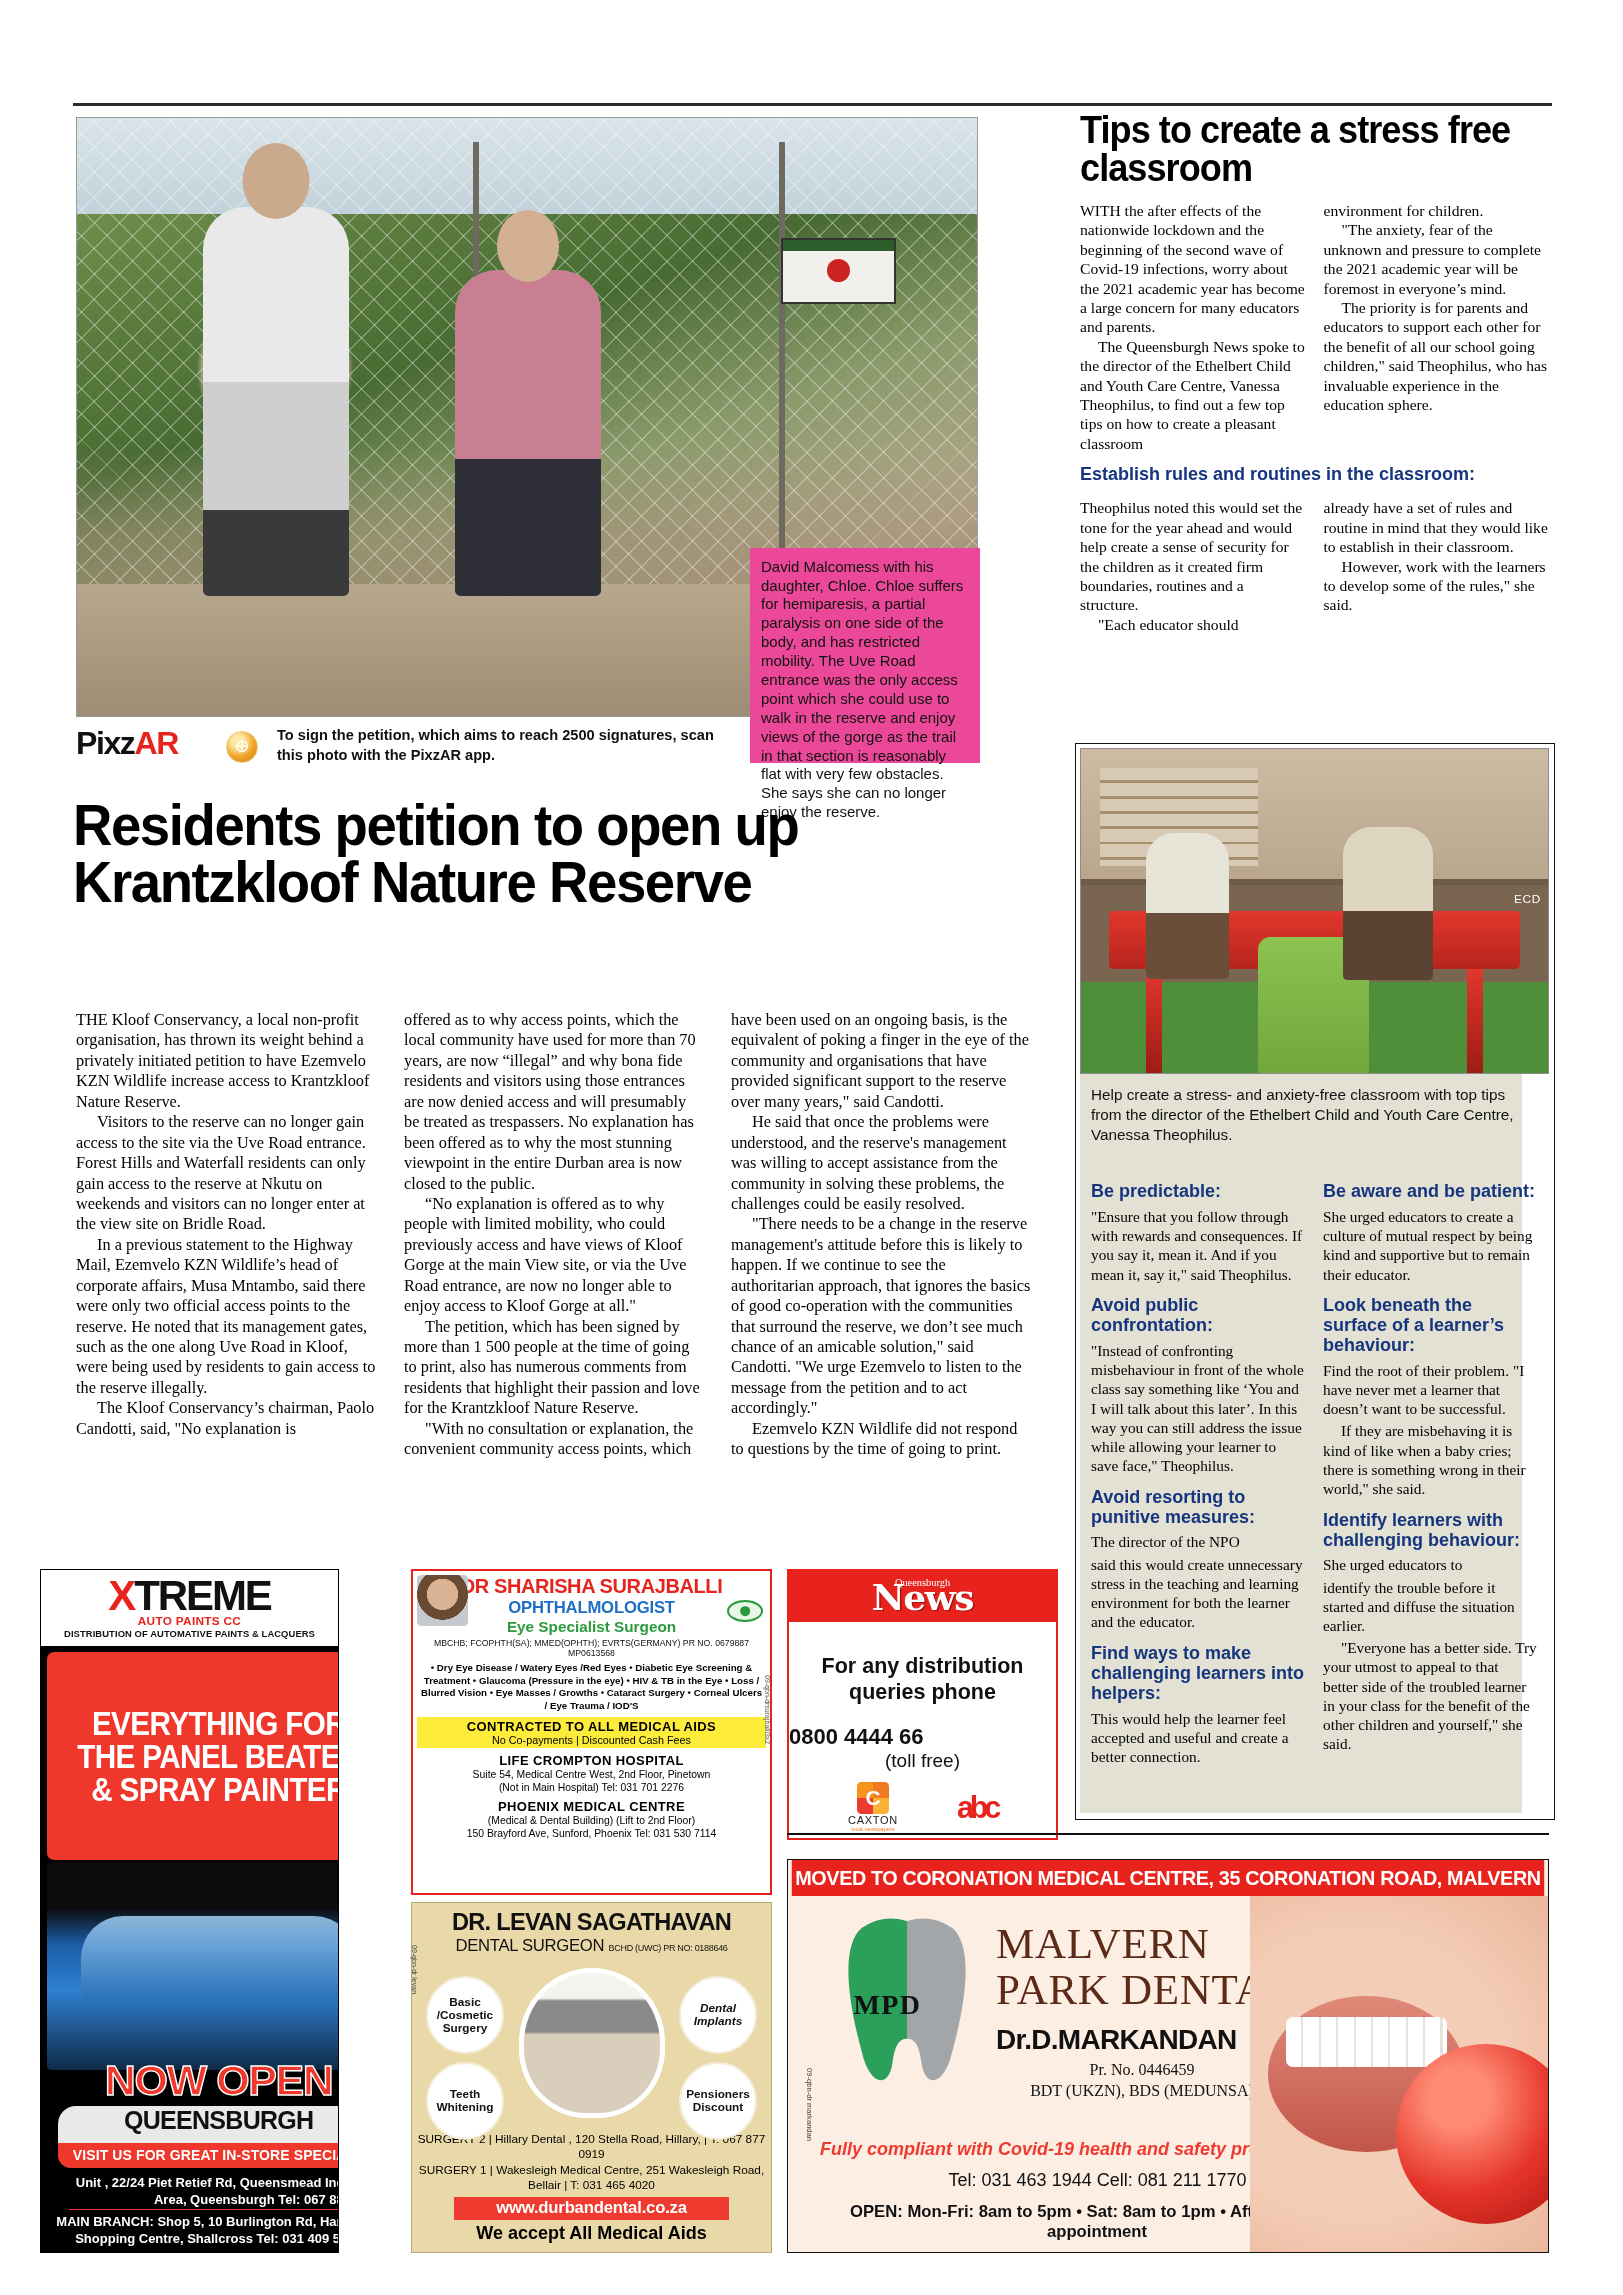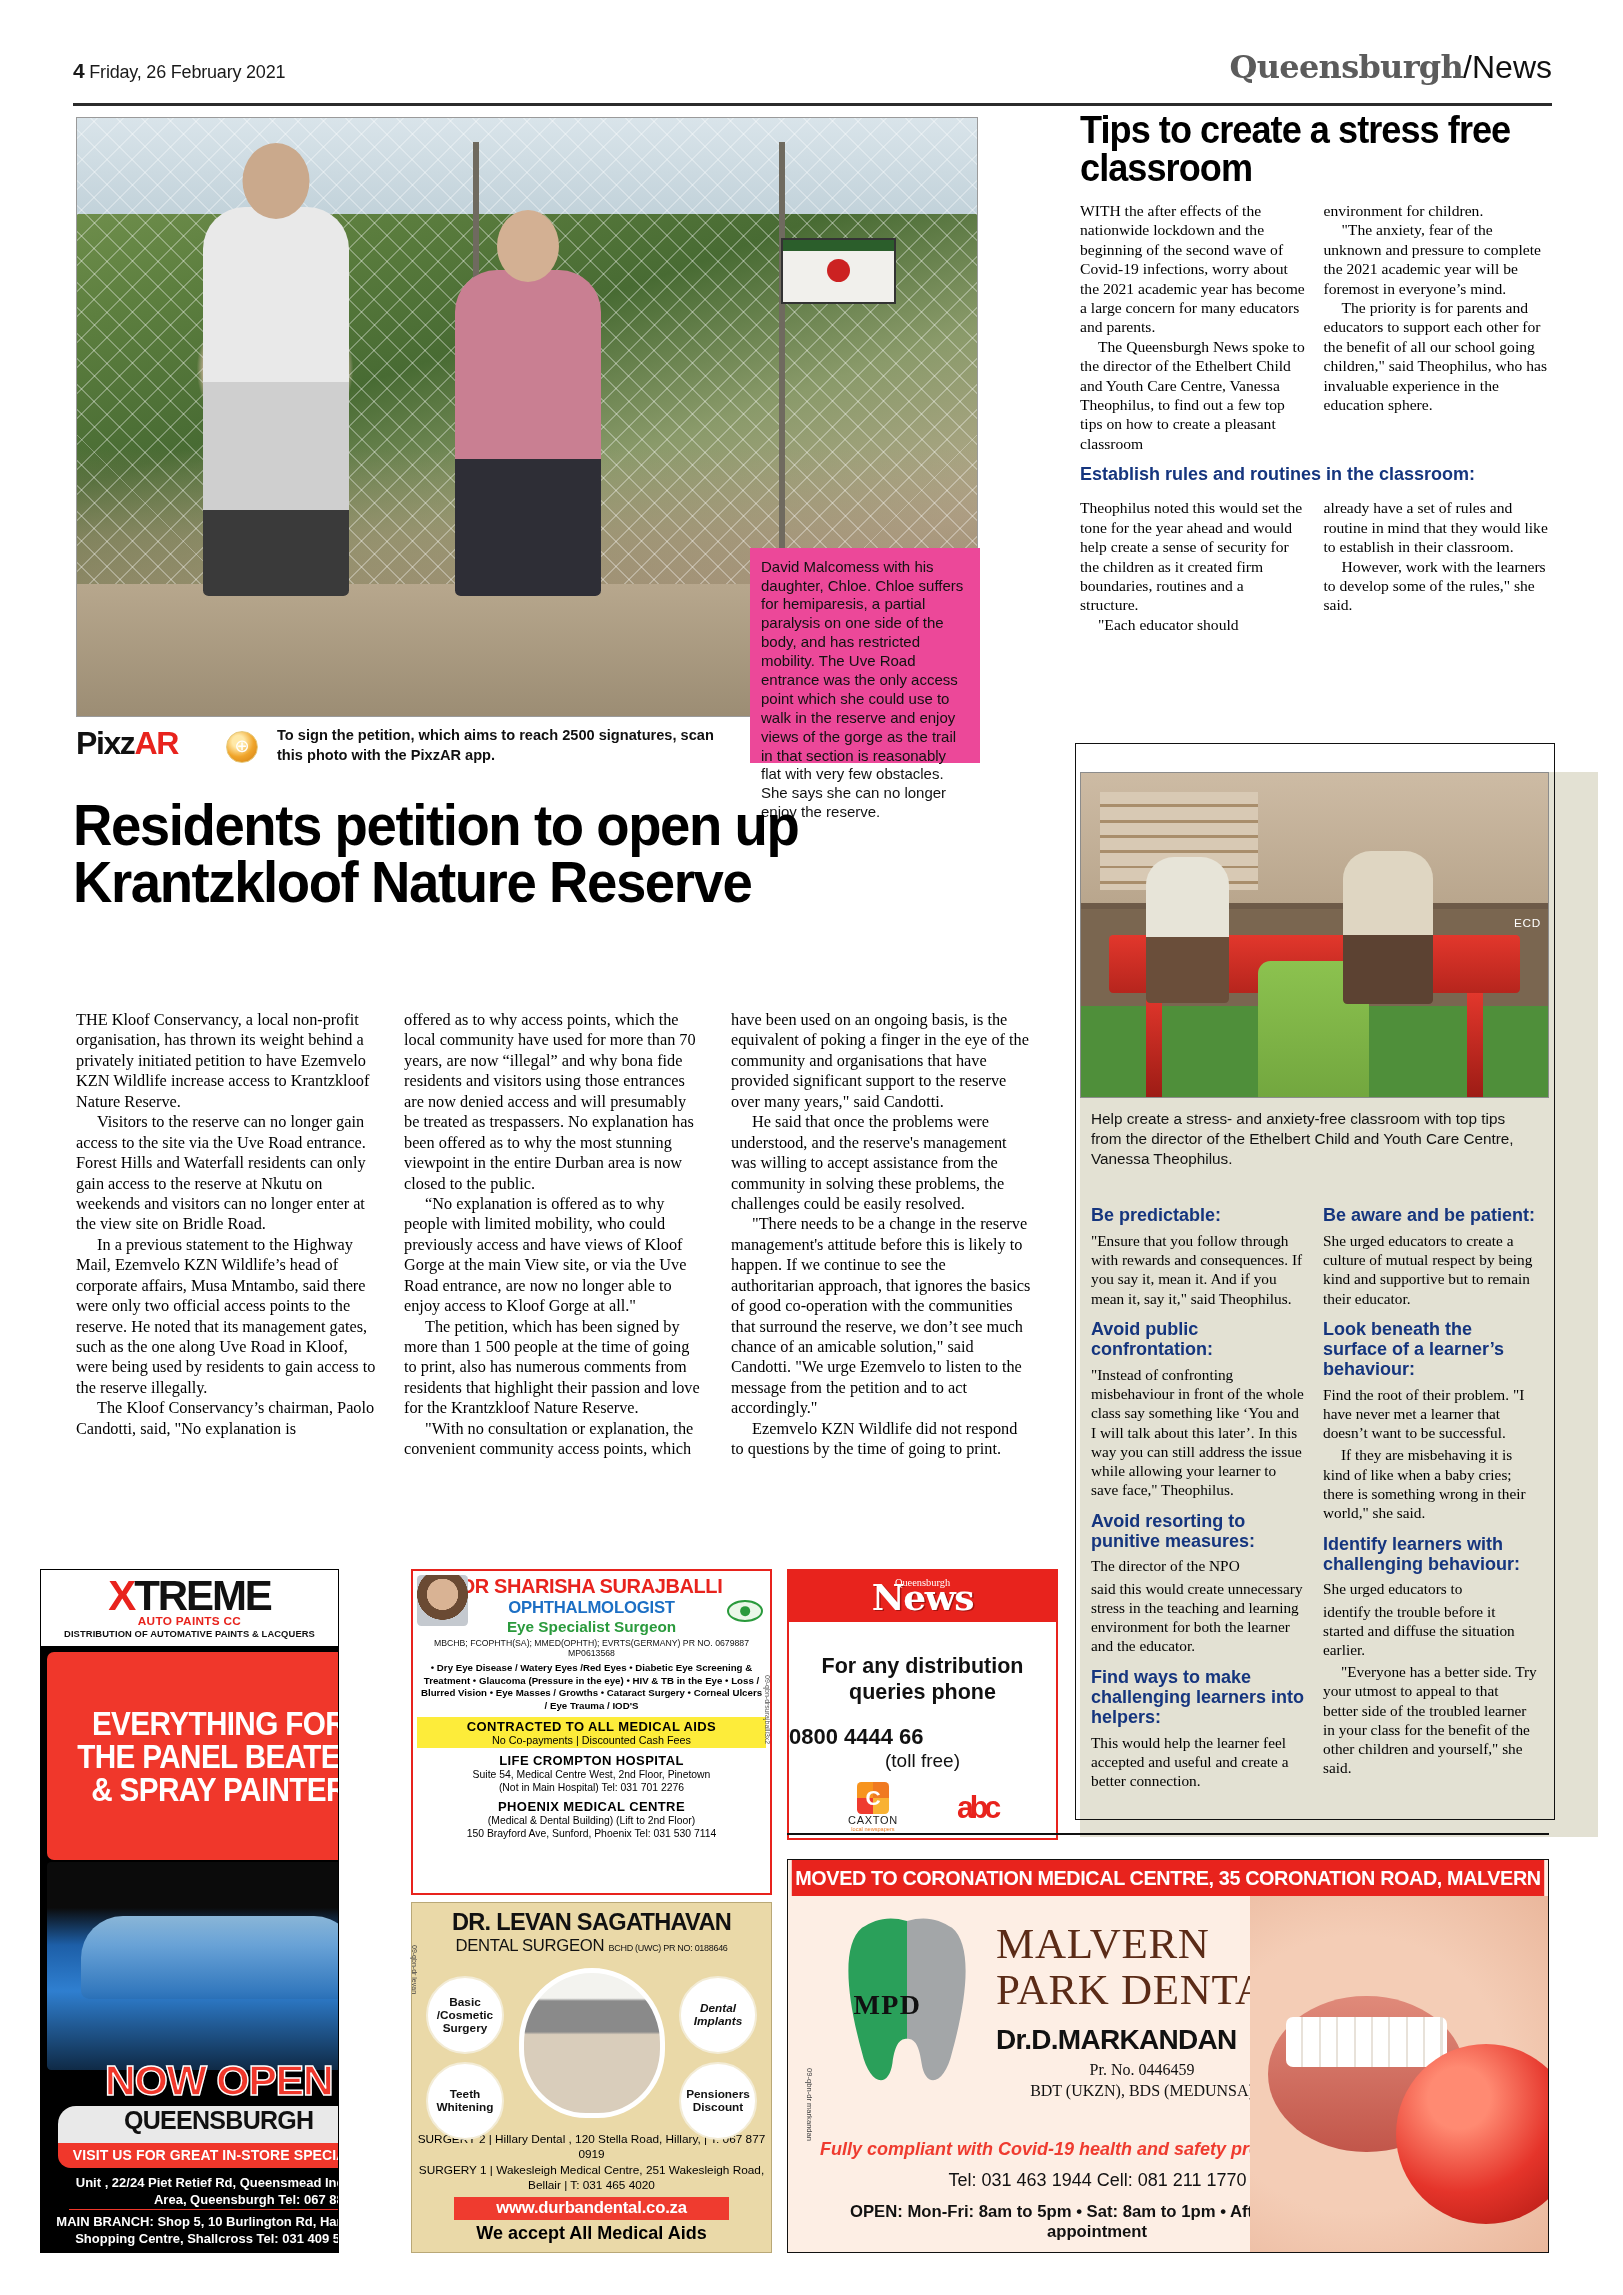--- a/index.html
+++ b/index.html
@@ -104,22 +104,22 @@
                font-size:38px; line-height:1.0; letter-spacing:-1px; color:#000;
                transform:scaleX(.95); transform-origin:left center; }
   .rail-2col { display:flex; gap:18px; margin-top:14px; }
   .rail-2col .col { width:226px; font-size:15.6px; line-height:1.245; }
   .rail-2col .col p { text-indent:18px; margin:0; }
   .rail-2col .col p.first { text-indent:0; }
   .sec-head { font-family:"Liberation Sans", sans-serif; font-weight:bold; color:#15357e;
               font-size:18px; line-height:1.12; margin:11px 0 5.6px 0; }
 
   
-  .tips-box { position:absolute; left:1080px; top:748px; width:518px; height:1065px;
-              background:#e3e1d3;margin-top:24px; }
+  .tips-box { position:absolute; left:1080px; top:748px; width:442px; height:1065px;
+              background:#e3e1d3; }
   .class-photo { position:absolute; left:0; top:0; width:469px; height:326px; overflow:hidden;
     background:
       linear-gradient(180deg,#6d5a48 0 42%, #7a6650 42% 72%, #4f8f3a 72% 100%);
     border:0.7px solid #8c8c8c; }
   .class-photo .tbl { position:absolute; left:6%; top:50%; width:88%; height:18%;
     background:linear-gradient(180deg,#e2372c,#b6251d); border-radius:4.2px; }
   .class-photo .leg { position:absolute; top:68%; width:15.3px; height:32%;
     background:linear-gradient(180deg,#e2372c,#9d1c15); }
   .class-photo .chair { position:absolute; left:38%; top:58%; width:111px; height:160px;
     background:linear-gradient(180deg,#8cc24f,#6ea23c); border-radius:12.5px 12.5px 4.2px 4.2px; }
@@ -283,29 +283,20 @@
 
   .rule-left-bottom { position:absolute; left:787px; top:1833px; width:762px; height:2.1px; background:#111; }
   .tipsbox-border { position:absolute; left:1075px; top:743px; width:480px; height:1077px;
     border:1.4px solid #111; pointer-events:none; }
 </style>
 </head>
 <body>
 
 <div class="page">
 
-  <div class="masthead">
-    <div class="folio">
-      <b>4</b>
-      <span>Friday, 26 February 2021</span>
-    </div>
-    <div class="mast-title">
-      <span class="q">Queensburgh</span><span class="slash">/</span><span class="n">News</span>
-    </div>
-  </div>
   <div class="mast-rule"></div>
 
   <div class="photo-main">
     <div class="sky"></div>
     <div class="fence"></div>
     <div class="pole" style="left:44%"></div>
     <div class="pole" style="left:78%"></div>
     <div class="ground"></div>
     <div class="sign">
       <div class="bar"></div>

